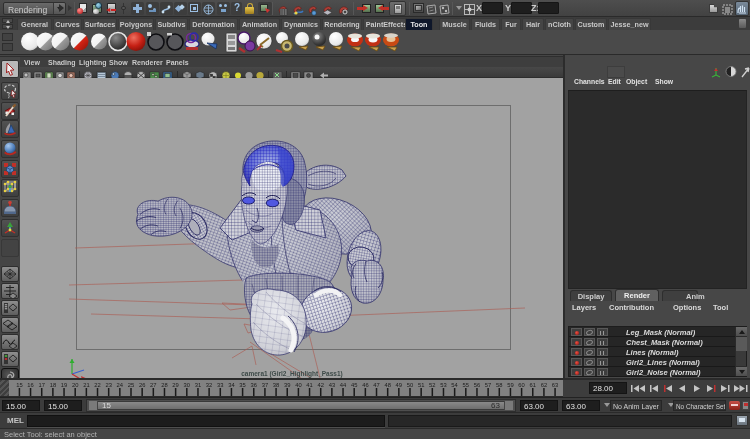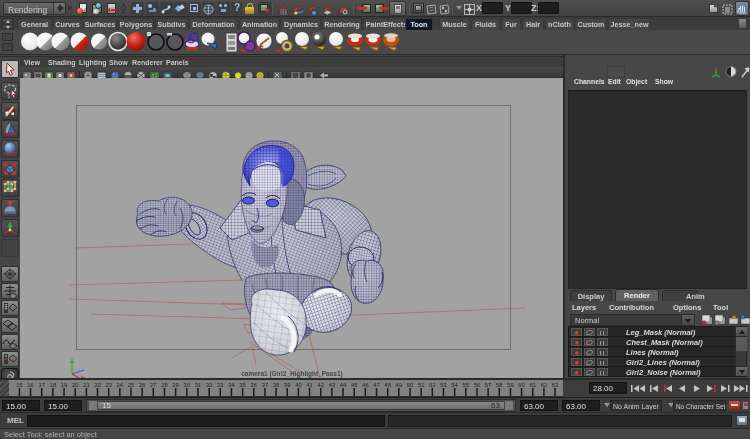--- a/index.html
+++ b/index.html
@@ -754,42 +754,20 @@
       <div class="abs" style="left:97px;top:1px;width:36px;height:11px;background:#3f3f3f;border:1px solid #2e2e2e;border-bottom:none;border-radius:3px 3px 0 0;font-size:7.5px;font-weight:bold;color:#d0d0d0;text-align:center;line-height:11px;padding-left:23px;">Anim</div>
     </div>
 
     <div class="abs" style="left:0;top:246px;width:185px;height:13px;font-size:7.5px;font-weight:bold;color:#dadada;background:#474747;">
       <span style="position:absolute;left:7px;top:2px;">Layers</span>
       <span style="position:absolute;left:44px;top:2px;">Contribution</span>
       <span style="position:absolute;left:108px;top:2px;">Options</span>
       <span style="position:absolute;left:148px;top:2px;">Tool</span>
     </div>
 
-    <div class="abs" style="left:0;top:259px;width:185px;height:13px;">
-      <div class="abs" style="left:5px;top:0px;width:125px;height:12px;background:#3a3a3a;border:1px solid #2c2c2c;">
-        <span style="position:absolute;left:4px;top:1px;font-size:7.5px;color:#cccccc;">Normal</span>
-        <div class="abs" style="right:0;top:0;width:13px;height:10px;background:linear-gradient(#5e5e5e,#464646);border-left:1px solid #2c2c2c;">
-          <div class="abs" style="left:3px;top:3.5px;width:0;height:0;border-left:3px solid transparent;border-right:3px solid transparent;border-top:4px solid #1e1e1e;"></div>
-        </div>
-      </div>
-      <svg class="abs" style="left:136px;top:0;" width="49" height="13">
-        <g stroke="#2a2a2a" stroke-width="0.5">
-          <rect x="3" y="3" width="8" height="7" fill="#b8b8b8"></rect>
-            <rect x="1" y="1" width="8" height="7" fill="#d8d8d8"></rect>
-            <circle cx="3" cy="9" r="2.2" fill="#c03030"></circle>
-          <rect x="16" y="3" width="8" height="7" fill="#b8b8b8"></rect>
-            <rect x="14" y="1" width="8" height="7" fill="#d8d8d8"></rect>
-            <circle cx="16" cy="9" r="2.2" fill="#888"></circle>
-          <rect x="28" y="4" width="9" height="6" fill="#c8c8c8"></rect>
-            <path d="M30 4 l3 -3 3 3 z" fill="#d8a030"></path>
-          <rect x="40" y="4" width="9" height="6" fill="#c8c8c8"></rect>
-            <circle cx="42" cy="3" r="2" fill="#4a7ac8"></circle>
-        </g>
-      </svg>
-    </div>
 
     <div class="abs" style="left:3px;top:271px;width:179px;height:51px;background:#252525;border:1px solid #1d1d1d;font-style:italic;">
       <style>
         .lrow{position:absolute;left:0;width:166px;height:9.5px;border-bottom:1px solid #191919;background:#262626;}
         .lrow .t1{position:absolute;left:2px;top:1px;width:11px;height:8px;background:#3e3e3e;border:1px solid #585858;}
         .lrow .t2{position:absolute;left:15px;top:1px;width:11px;height:8px;background:#3e3e3e;border:1px solid #585858;}
         .lrow .t3{position:absolute;left:28px;top:1px;width:11px;height:8px;background:#3e3e3e;border:1px solid #585858;}
         .lrow .nm{position:absolute;left:57px;top:0.5px;font-size:7.5px;font-weight:bold;color:#dadada;white-space:nowrap;}
         .lrow .rd{position:absolute;left:2.5px;top:1.5px;width:4.5px;height:4.5px;background:radial-gradient(circle at 35% 35%,#e85040,#991414);border-radius:50%;}
         .lrow .sw{position:absolute;left:1px;top:1px;width:7px;height:5px;border:1px solid #8a8a8a;border-radius:50%;transform:rotate(-20deg);}

